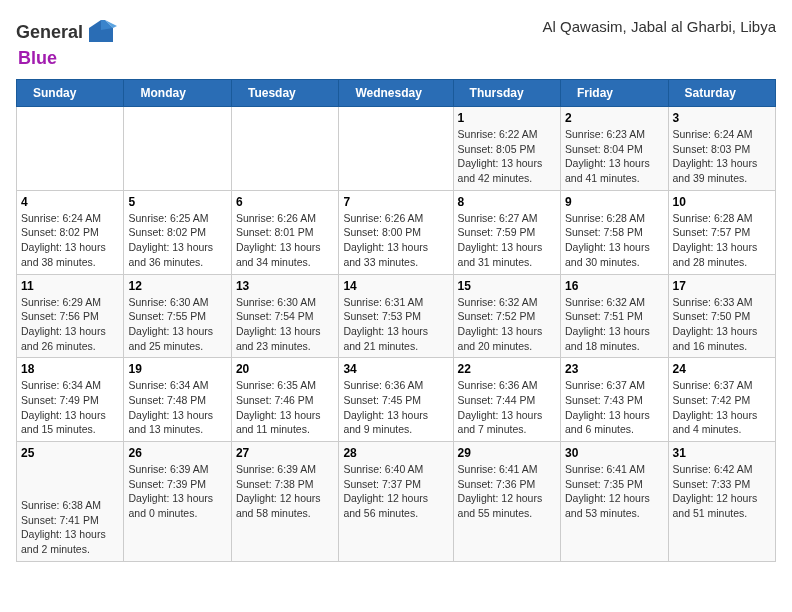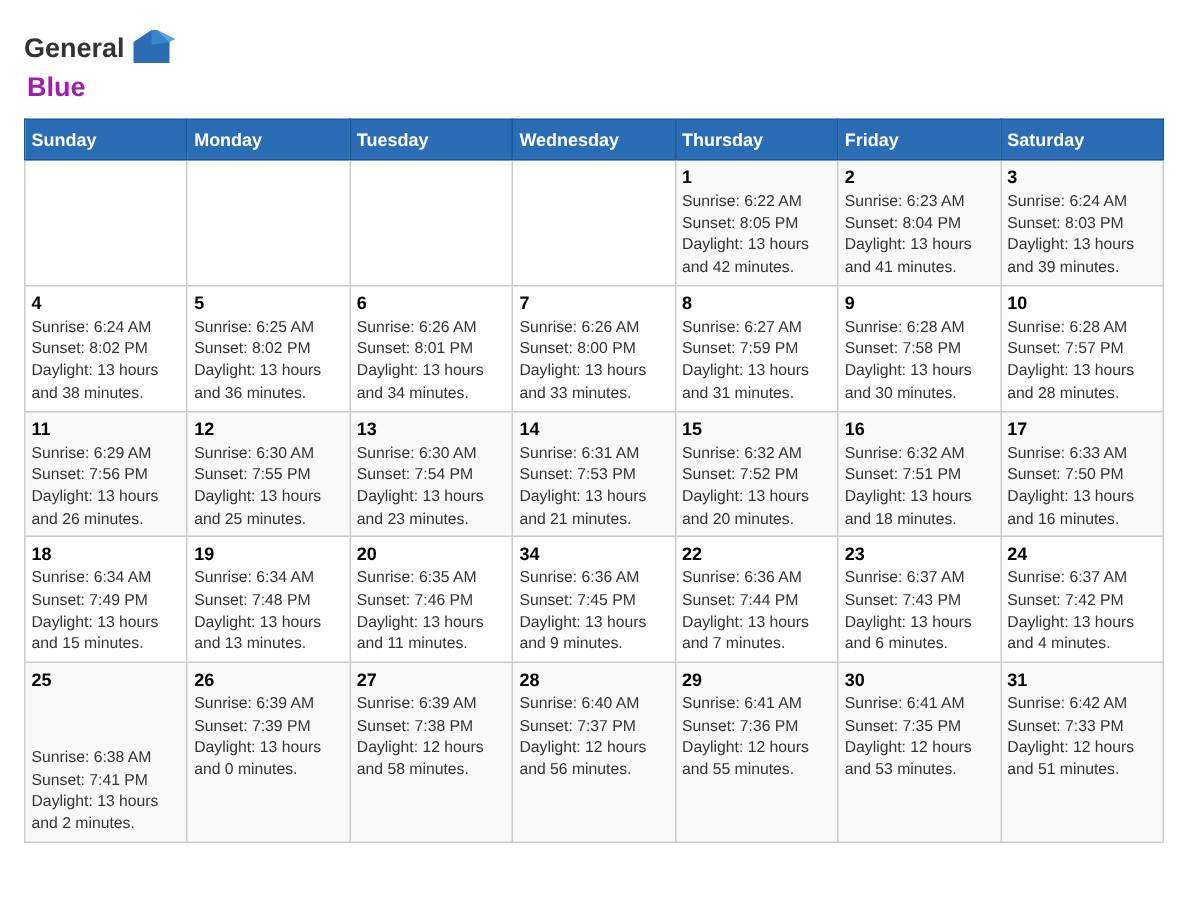--- a/index.html
+++ b/index.html
@@ -36,21 +36,21 @@
       margin-top: 2px;
     }
     table {
       width: 100%;
       border-collapse: collapse;
       font-size: 11px;
     }
     thead tr th {
       background-color: #2a6db5;
       color: #fff;
-      padding: 6px 4px;
+      padding: 6px 16px;
       text-align: left;
       font-size: 12px;
       font-weight: bold;
       border: 1px solid #1a5a9a;
     }
     tbody tr td {
       border: 1px solid #ccc;
       padding: 4px 4px;
       vertical-align: top;
       min-height: 70px;
@@ -94,20 +94,21 @@
         <polygon points="16,4 28,12 28,26 4,26 4,12" fill="#2a6db5"></polygon>
         <polygon points="20,4 32,10 28,12" fill="#5ba3e0"></polygon>
         <polygon points="16,4 20,4 28,12 16,14" fill="#3a84cc"></polygon>
       </svg>
     </div>
     <div>
       <span style="font-size:18px;font-weight:bold;color:#a21caf;margin-left:2px;">Blue</span>
     </div>
   </div>
   <div class="title-block">
+    <div class="subtitle">Al Qawasim, Jabal al Gharbi, Libya</div>
   </div>
 </div>
 
 <table>
   <thead>
     <tr>
     <th>Sunday</th>
         <th>Monday</th>
         <th>Tuesday</th>
         <th>Wednesday</th>

